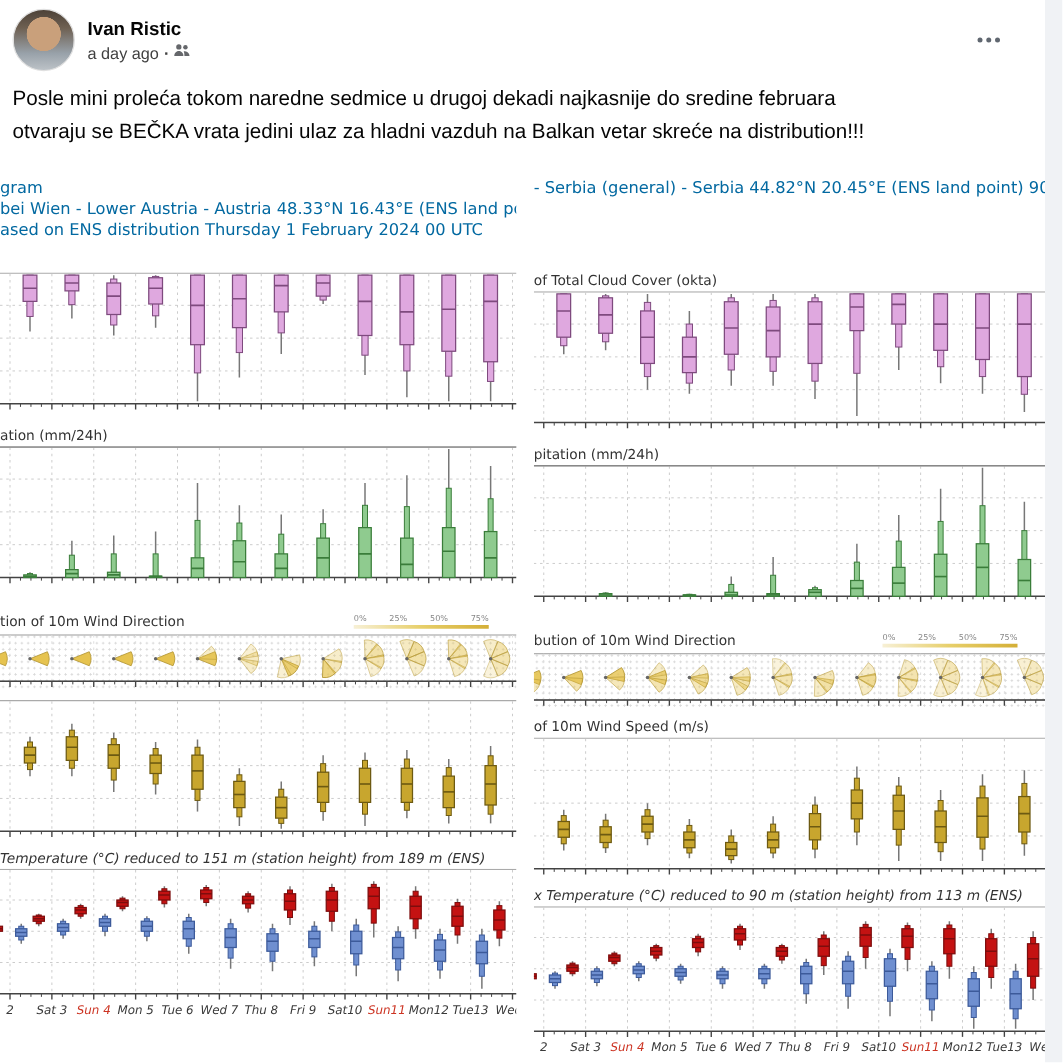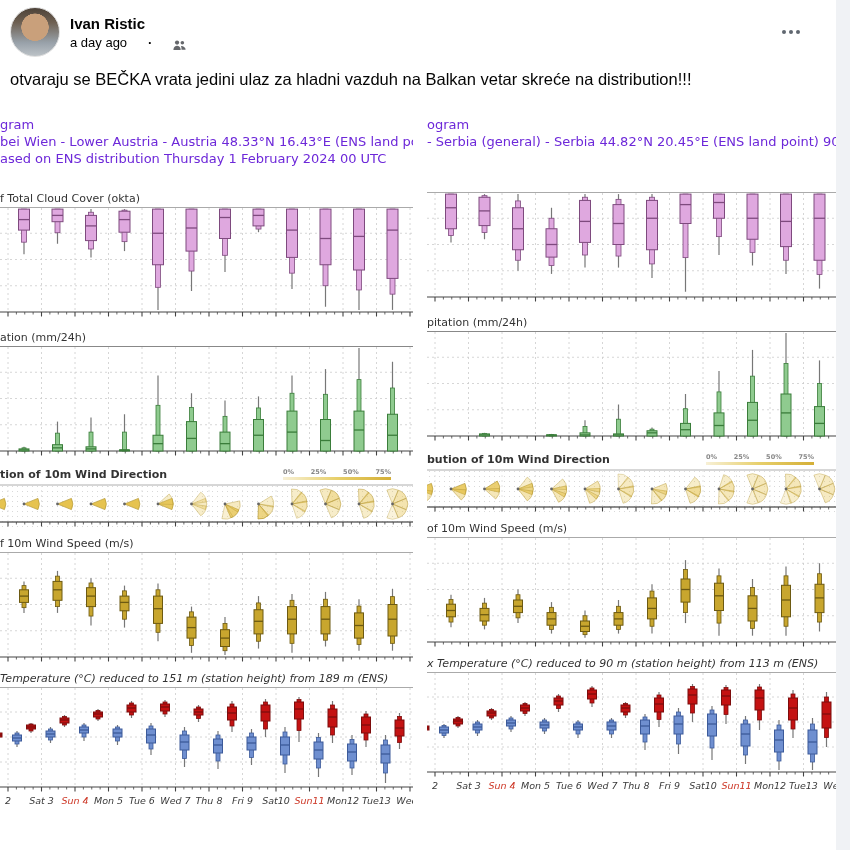--- a/index.html
+++ b/index.html
@@ -7,37 +7,37 @@
   .page{position:relative;width:850px;height:850px;background:#fff;}
   .side-strip{position:absolute;right:0;top:0;width:14px;height:850px;background:#f0f2f5;z-index:50;}
   
   .post-header{display:flex;align-items:center;padding:8px 16px 0 10px;height:56px;box-sizing:border-box;}
   .avatar{width:48px;height:48px;border-radius:50%;flex:0 0 48px;border:1px solid #e0e0e0;
     background:
       radial-gradient(circle at 50% 40%, #c9a07b 0 36%, rgba(0,0,0,0) 37%),
       linear-gradient(180deg,#4d4238 0%,#6e6052 30%,#98a1a9 72%,#bcc2c7 100%);}
   .hdr-text{margin-left:10px;flex:1;}
   .author{font-size:15px;font-weight:700;color:#050505;line-height:20px;}
-  .meta{font-size:13px;color:#000000;display:flex;align-items:flex-end;gap:21px;line-height:17px;}
+  .meta{font-size:13px;color:#404040;display:flex;align-items:flex-start;gap:4px;line-height:17px;}
   .meta .dot{font-weight:700;}
   .menu-btn{display:flex;gap:3px;align-items:center;margin-right:30px;padding:10px 4px;cursor:pointer;}
   .menu-btn i{width:4px;height:4px;border-radius:50%;background:#606770;display:block;}
   .post-text{padding:10px 12px 0 10px;font-size:16.5px;color:#050505;line-height:26px;}
   
   .charts-row{display:flex;margin-top:18px;background:#fff;}
   .chart{overflow:hidden;position:relative;background:#fff;
     font-family:"DejaVu Sans",sans-serif;color:#222;}
   .chart-0{width:413px;}
   .chart-1{width:409px;margin-left:14px;}
   .ch-head{height:62px;padding-top:6px;box-sizing:border-box;font-size:13px;line-height:17px;
-    color:#6d28d9;white-space:nowrap;}
+    color:#0369a1;white-space:nowrap;}
   .sec{position:relative;}
   .sec-label{font-size:11px;color:#333;height:15px;line-height:14px;white-space:nowrap;}
   .sec-cloud{margin-top:20px;} .sec-precip{margin-top:12px;}
-  .sec-winddir{margin-top:10px;font-weight:bold;} .sec-ws{margin-top:8px;} .sec-temp{margin-top:8px;font-style:italic;}
+  .sec-winddir{margin-top:22px;} .sec-ws{margin-top:8px;} .sec-temp{margin-top:8px;font-style:italic;}
   .plot{display:block;}
   .sec-winddir .lblrow{position:relative;height:16px;}
   .wd-legend{position:absolute;right:22px;top:0;width:108px;}
   .wd-ticks{display:flex;justify-content:space-between;font-size:6.5px;color:#888;line-height:8px;}
   .wd-bar{height:3px;margin-top:1px;background:linear-gradient(to right,#f7f0d6,#e7cf6a,#d4af37);}
   .band{background-image:radial-gradient(circle,#d9d9d9 0.7px,rgba(0,0,0,0) 0.9px);
     background-size:5px 5px;background-color:#fff;}
   .xlabels{position:relative;height:14px;font-size:9.5px;color:#3a3a3a;}
   .xlabels span{position:absolute;top:1px;transform:translateX(-50%);white-space:nowrap;}
   .xlabels span.sun{color:#cc3322;}
@@ -63,33 +63,33 @@
       </div>
     </div>
     <div class="menu-btn">
       <i></i>
         <i></i>
         <i></i>
     </div>
   </div>
 
   <div class="post-text">
+    <div>Posle mini proleća tokom naredne sedmice u drugoj dekadi najkasnije do sredine februara</div>
     <div>otvaraju se BEČKA vrata jedini ulaz za hladni vazduh na Balkan vetar skreće na distribution!!!</div>
   </div>
 
   <div class="charts-row">
 
     <div class="chart chart-0">
       <div class="ch-head">
         <div>gram</div>
         <div>bei Wien - Lower Austria - Austria 48.33°N 16.43°E (ENS land po</div>
         <div>ased on ENS distribution Thursday  1 February 2024 00 UTC</div>
       </div>
       <div class="sec sec-cloud">
-        <div class="sec-label">f Total Cloud Cover (okta)</div>
         <svg class="plot" width="430" height="112">
             <line x1="0" y1="0.5" x2="430" y2="0.5" stroke="#aaa" stroke-width="1"></line>
             <line x1="8" y1="1" x2="8" y2="105" stroke="#ccc" stroke-width="0.8" stroke-dasharray="2,3"></line>
             <line x1="41.5" y1="1" x2="41.5" y2="105" stroke="#ccc" stroke-width="0.8" stroke-dasharray="2,3"></line>
             <line x1="75" y1="1" x2="75" y2="105" stroke="#ccc" stroke-width="0.8" stroke-dasharray="2,3"></line>
             <line x1="108.5" y1="1" x2="108.5" y2="105" stroke="#ccc" stroke-width="0.8" stroke-dasharray="2,3"></line>
             <line x1="142" y1="1" x2="142" y2="105" stroke="#ccc" stroke-width="0.8" stroke-dasharray="2,3"></line>
             <line x1="175.5" y1="1" x2="175.5" y2="105" stroke="#ccc" stroke-width="0.8" stroke-dasharray="2,3"></line>
             <line x1="209" y1="1" x2="209" y2="105" stroke="#ccc" stroke-width="0.8" stroke-dasharray="2,3"></line>
             <line x1="242.5" y1="1" x2="242.5" y2="105" stroke="#ccc" stroke-width="0.8" stroke-dasharray="2,3"></line>
@@ -465,21 +465,20 @@
             <line x1="384.875" y1="38" x2="384.875" y2="40.5" stroke="#444" stroke-width="0.8"></line>
             <line x1="393.25" y1="38" x2="393.25" y2="40.5" stroke="#444" stroke-width="0.8"></line>
             <line x1="401.625" y1="38" x2="401.625" y2="40.5" stroke="#444" stroke-width="0.8"></line>
             <line x1="410" y1="38" x2="410" y2="42.5" stroke="#444" stroke-width="1.1"></line>
             <line x1="418.375" y1="38" x2="418.375" y2="40.5" stroke="#444" stroke-width="0.8"></line>
             <line x1="426.75" y1="38" x2="426.75" y2="40.5" stroke="#444" stroke-width="0.8"></line>
             <line x1="0" y1="38" x2="430" y2="38" stroke="#444" stroke-width="1.2"></line>
           </svg>
       </div>
       <div class="sec sec-ws">
-        <div class="sec-label">f 10m Wind Speed (m/s)</div>
         <svg class="plot" width="430" height="112">
             <line x1="0" y1="0.5" x2="430" y2="0.5" stroke="#aaa" stroke-width="1"></line>
             <line x1="8" y1="1" x2="8" y2="105" stroke="#ccc" stroke-width="0.8" stroke-dasharray="2,3"></line>
             <line x1="41.5" y1="1" x2="41.5" y2="105" stroke="#ccc" stroke-width="0.8" stroke-dasharray="2,3"></line>
             <line x1="75" y1="1" x2="75" y2="105" stroke="#ccc" stroke-width="0.8" stroke-dasharray="2,3"></line>
             <line x1="108.5" y1="1" x2="108.5" y2="105" stroke="#ccc" stroke-width="0.8" stroke-dasharray="2,3"></line>
             <line x1="142" y1="1" x2="142" y2="105" stroke="#ccc" stroke-width="0.8" stroke-dasharray="2,3"></line>
             <line x1="175.5" y1="1" x2="175.5" y2="105" stroke="#ccc" stroke-width="0.8" stroke-dasharray="2,3"></line>
             <line x1="209" y1="1" x2="209" y2="105" stroke="#ccc" stroke-width="0.8" stroke-dasharray="2,3"></line>
             <line x1="242.5" y1="1" x2="242.5" y2="105" stroke="#ccc" stroke-width="0.8" stroke-dasharray="2,3"></line>
@@ -799,24 +798,24 @@
             <span class="sun" style="left: 309.5px;">Sun11</span>
             <span style="left: 343px;">Mon12</span>
             <span style="left: 376.5px;">Tue13</span>
             <span style="left: 410px;">Wed1</span>
           </div>
       </div>
     </div>
 
     <div class="chart chart-1">
       <div class="ch-head">
-        <div>ogram</div>
         <div>- Serbia (general) - Serbia 44.82°N 20.45°E (ENS land point) 90 m</div>
       </div>
       <div class="sec sec-cloud">
+        <div class="sec-label">of Total Cloud Cover (okta)</div>
         <svg class="plot" width="430" height="112">
             <line x1="0" y1="0.5" x2="430" y2="0.5" stroke="#aaa" stroke-width="1"></line>
             <line x1="8" y1="1" x2="8" y2="105" stroke="#ccc" stroke-width="0.8" stroke-dasharray="2,3"></line>
             <line x1="41.5" y1="1" x2="41.5" y2="105" stroke="#ccc" stroke-width="0.8" stroke-dasharray="2,3"></line>
             <line x1="75" y1="1" x2="75" y2="105" stroke="#ccc" stroke-width="0.8" stroke-dasharray="2,3"></line>
             <line x1="108.5" y1="1" x2="108.5" y2="105" stroke="#ccc" stroke-width="0.8" stroke-dasharray="2,3"></line>
             <line x1="142" y1="1" x2="142" y2="105" stroke="#ccc" stroke-width="0.8" stroke-dasharray="2,3"></line>
             <line x1="175.5" y1="1" x2="175.5" y2="105" stroke="#ccc" stroke-width="0.8" stroke-dasharray="2,3"></line>
             <line x1="209" y1="1" x2="209" y2="105" stroke="#ccc" stroke-width="0.8" stroke-dasharray="2,3"></line>
             <line x1="242.5" y1="1" x2="242.5" y2="105" stroke="#ccc" stroke-width="0.8" stroke-dasharray="2,3"></line>

